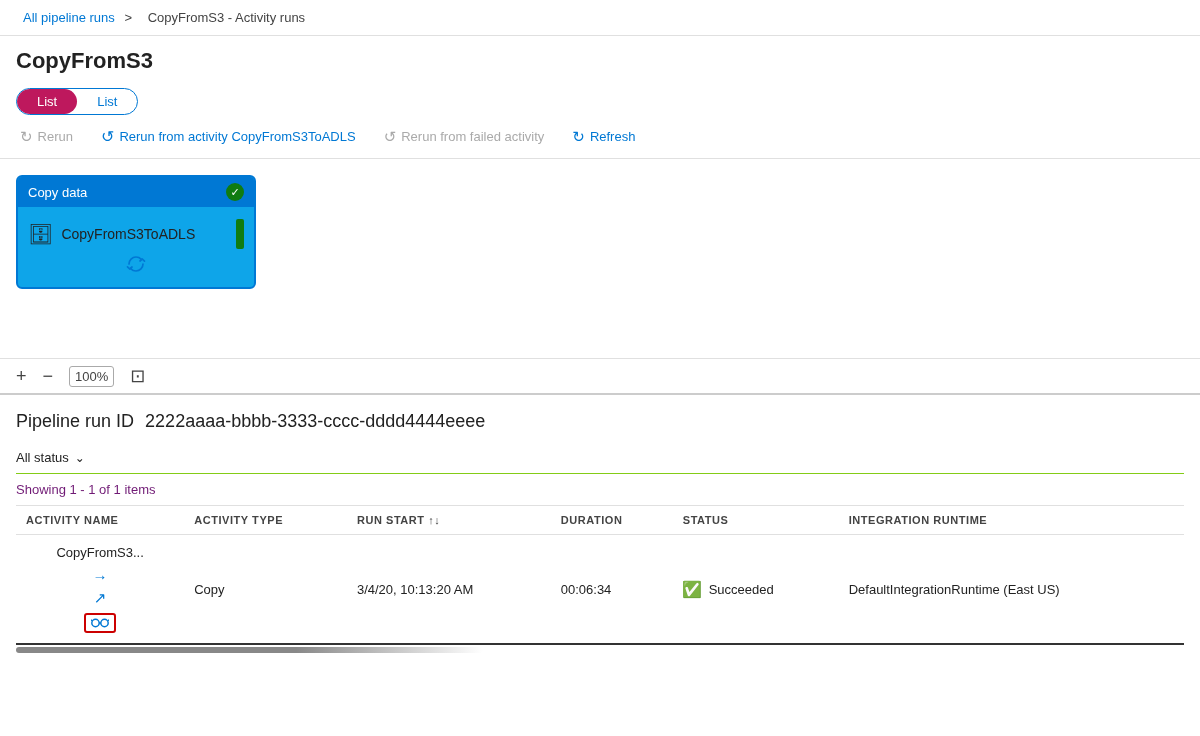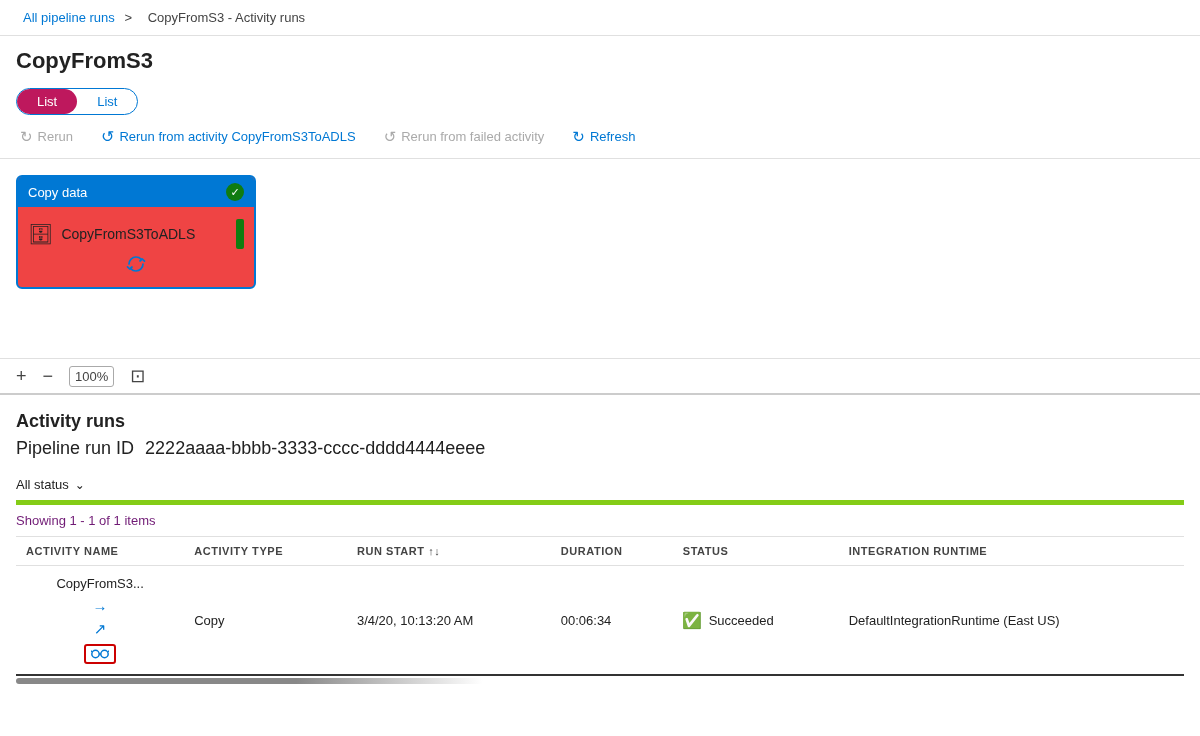--- a/index.html
+++ b/index.html
@@ -18,21 +18,21 @@
     .toolbar { display: flex; align-items: center; gap: 20px; padding: 10px 16px; border-bottom: 1px solid #e0e0e0; }
     .toolbar-btn { display: flex; align-items: center; gap: 5px; color: #0078d4; cursor: pointer; font-size: 13px; background: none; border: none; padding: 2px 4px; }
     .toolbar-btn.disabled { color: #aaa; cursor: default; }
     .toolbar-btn .icon { font-size: 15px; }
 
     .canvas-area { padding: 16px; background: #fff; border-bottom: 1px solid #e0e0e0; min-height: 200px; position: relative; }
     .pipeline-node {
       border: 2px solid #0078d4;
       border-radius: 6px;
       width: 240px;
-      background: #ef4444;
+      background: #0ea5e9;
       overflow: hidden;
     }
     .pipeline-node-header {
       background: #0078d4;
       color: #fff;
       padding: 6px 10px;
       font-size: 13px;
       font-weight: 500;
       display: flex;
       align-items: center;
@@ -45,21 +45,21 @@
     .green-indicator { width: 8px; height: 30px; background: #107c10; border-radius: 2px; margin-left: 8px; }
     .pipeline-node-row { display: flex; align-items: center; justify-content: space-between; width: 100%; }
     .pipeline-node-refresh { color: #0078d4; font-size: 18px; margin: 4px auto 4px auto; display: flex; justify-content: center; cursor: pointer; }
 
     .canvas-controls { display: flex; align-items: center; gap: 16px; padding: 6px 16px; border-bottom: 2px solid #ccc; }
     .canvas-ctrl-btn { font-size: 18px; cursor: pointer; color: #444; background: none; border: none; }
 
     .activity-runs-section { padding: 16px 16px 0 16px; }
     .section-title { font-size: 18px; font-weight: 600; margin-bottom: 6px; }
     .pipeline-run-id { font-size: 18px; color: #222; margin-bottom: 10px; }
-    .filter-row { display: flex; align-items: center; gap: 6px; padding: 8px 0; border-bottom: 5px solid #84cc16; cursor: pointer; }
+    .filter-row { display: flex; align-items: center; gap: 6px; padding: 8px 0; border-bottom: 1px solid #84cc16; cursor: pointer; }
     .filter-label { font-size: 13px; font-weight: 500; }
     .filter-chevron { font-size: 12px; }
     .showing-text { font-size: 13px; color: #701a75; padding: 8px 0; border-bottom: 1px solid #e0e0e0; }
 
     .table { width: 100%; border-collapse: collapse; }
     .table th {
       text-align: left;
       font-size: 11px;
       font-weight: 700;
       color: #444;
@@ -158,21 +158,20 @@
 </div>
 
 <div class="canvas-controls">
   <button class="canvas-ctrl-btn">+</button>
   <button class="canvas-ctrl-btn">−</button>
   <button class="canvas-ctrl-btn" style="font-size:13px;border:1.5px solid #aaa;padding:2px 5px;border-radius:3px;">100%</button>
   <button class="canvas-ctrl-btn">⊡</button>
 </div>
 
 <div class="activity-runs-section">
-  <div class="section-title">Activity runs</div>
   <div class="pipeline-run-id">
     <span>Pipeline run ID</span>
     <span style="margin-left:6px;">2222aaaa-bbbb-3333-cccc-dddd4444eeee</span>
   </div>
 
   <div class="filter-row">
     <span class="filter-label">All status</span>
     <span class="filter-chevron">⌄</span>
   </div>
 

